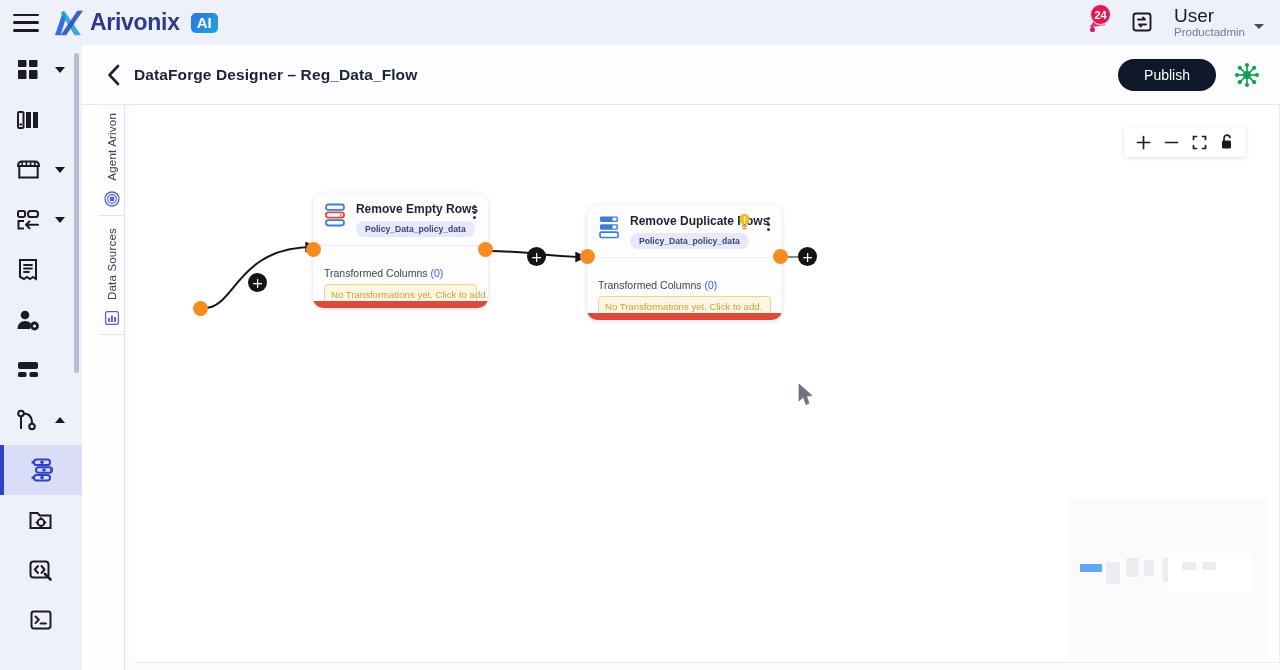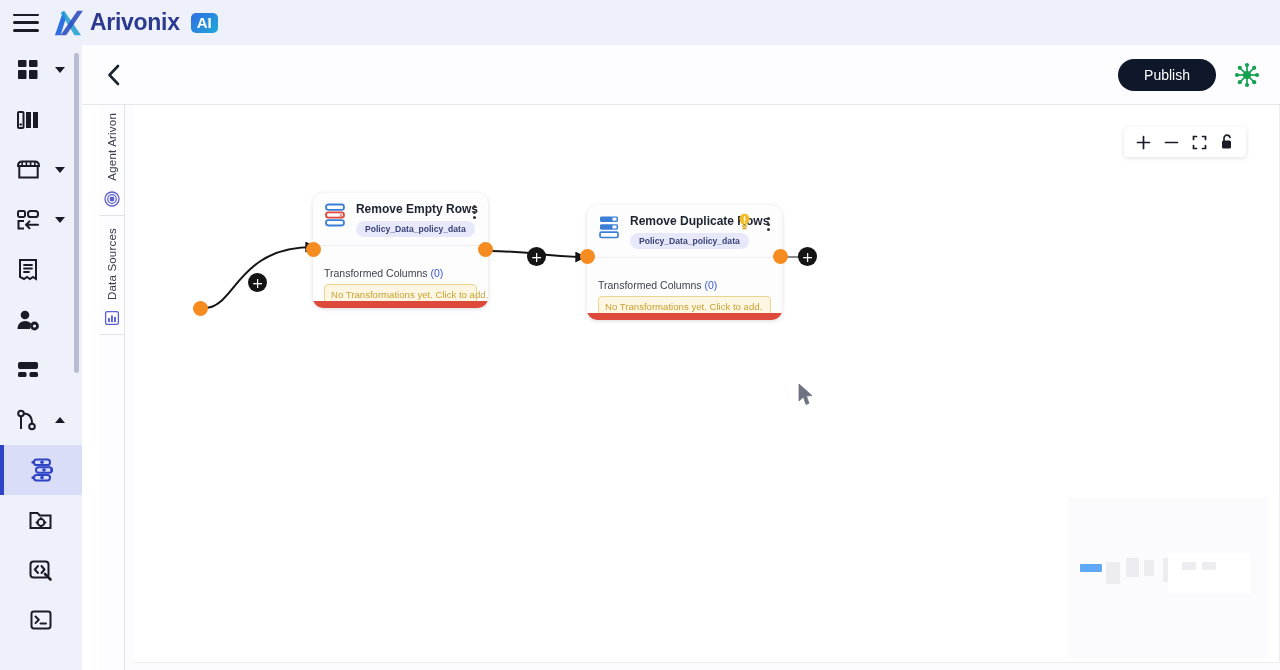--- a/index.html
+++ b/index.html
@@ -266,20 +266,40 @@
     <div class="logo-wrap">
       <svg class="logo-mark" viewBox="0 0 32 30">
         <path d="M11 2 L2 28 L8 28 L14 9 Z" fill="#2f6fe4"></path>
         <path d="M12 2 L30 28 L23 28 L8 4 Z" fill="#1c9fd4" opacity="0.85"></path>
         <path d="M26 2 L32 2 L14 28 L8 28 Z" fill="#2f4fc0" opacity="0.9"></path>
       </svg>
       <span class="logo-text">Arivonix</span>
       <span class="logo-badge">AI</span>
     </div>
 
+    <div class="topbar-right">
+      <div class="bell-wrap">
+        <div class="bell-badge">24</div>
+        <svg width="26" height="28" viewBox="0 0 26 28">
+          <path d="M7 19 L19 7 C21 9 22 12 21 15 L22.5 19.5 L8.5 19.8 Z" fill="#e0387a" transform="rotate(-8 13 14)"></path>
+          <circle cx="10.5" cy="22.5" r="2.6" fill="#c22a6d"></circle>
+        </svg>
+      </div>
+      <svg width="24" height="24" viewBox="0 0 24 24">
+        <rect x="3.5" y="3.5" width="17" height="17" rx="2.5" fill="none" stroke="#1b1b28" stroke-width="1.9"></rect>
+        <path d="M8 9.5 H15 L13 7.5 M16 14.5 H9 L11 16.5" fill="none" stroke="#1b1b28" stroke-width="1.8" stroke-linecap="round" stroke-linejoin="round"></path>
+      </svg>
+      <div class="user-block">
+        <div>
+          <div class="user-name">User</div>
+          <div class="user-role">Productadmin</div>
+        </div>
+        <div class="caret-down"></div>
+      </div>
+    </div>
   </div>
 
   <div class="rail">
 
     <div class="rail-item">
       <span class="ri-ico">
         <svg width="24" height="24" viewBox="0 0 24 24">
           <rect x="2" y="2" width="8.5" height="7" rx="1" fill="#1b1b28"></rect>
           <rect x="13" y="2" width="8.5" height="7" rx="1" fill="#1b1b28"></rect>
           <rect x="2" y="12" width="8.5" height="9" rx="1" fill="#1b1b28"></rect>
@@ -414,20 +434,21 @@
 
     <div class="rail-scrollbar"></div>
   </div>
 
   <div class="header">
     <div class="back-btn">
       <svg width="16" height="22" viewBox="0 0 16 22">
         <path d="M12 2 L3.5 11 L12 20" fill="none" stroke="#1b2330" stroke-width="2.6" stroke-linecap="round" stroke-linejoin="round"></path>
       </svg>
     </div>
+    <div class="header-title">DataForge Designer – Reg_Data_Flow</div>
     <div class="header-right">
       <button class="publish-btn">Publish</button>
       <svg width="26" height="26" viewBox="0 0 26 26">
         <g stroke="#12a150" stroke-width="1.7">
           <path d="M13 13 L13 4"></path>
             <path d="M13 13 L22 13"></path>
             <path d="M13 13 L13 22"></path>
             <path d="M13 13 L4 13"></path>
           <path d="M13 13 L19.5 6.5"></path>
             <path d="M13 13 L19.5 19.5"></path>

